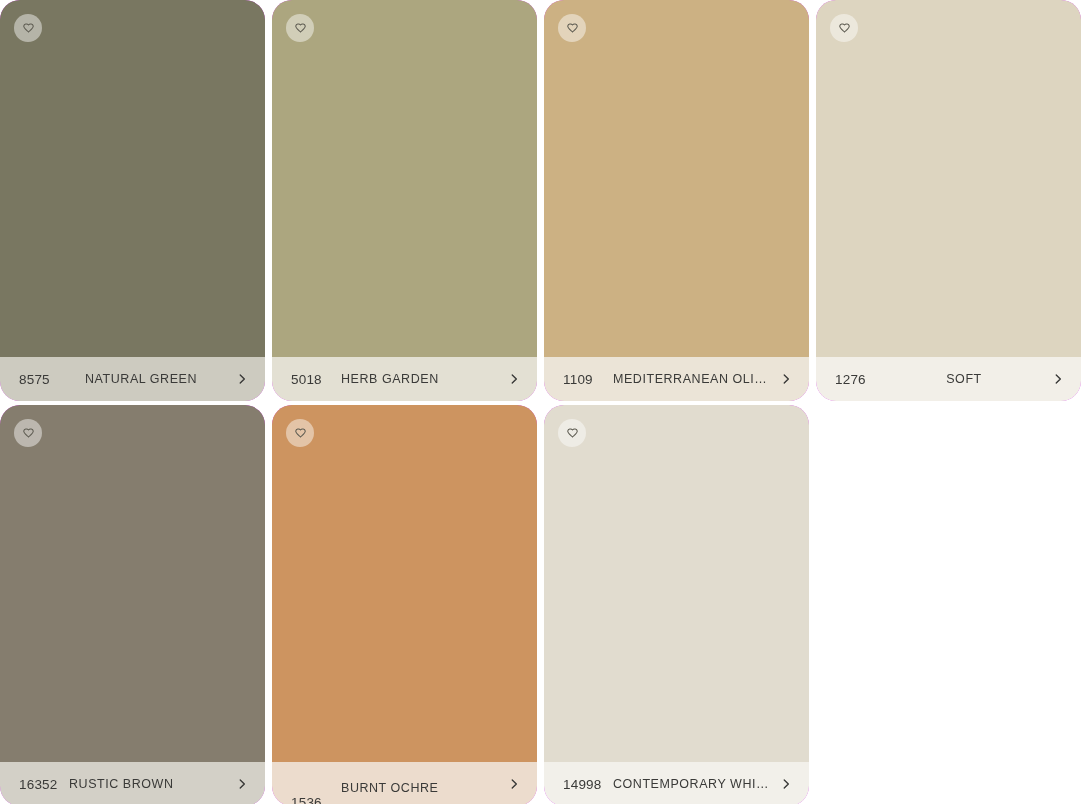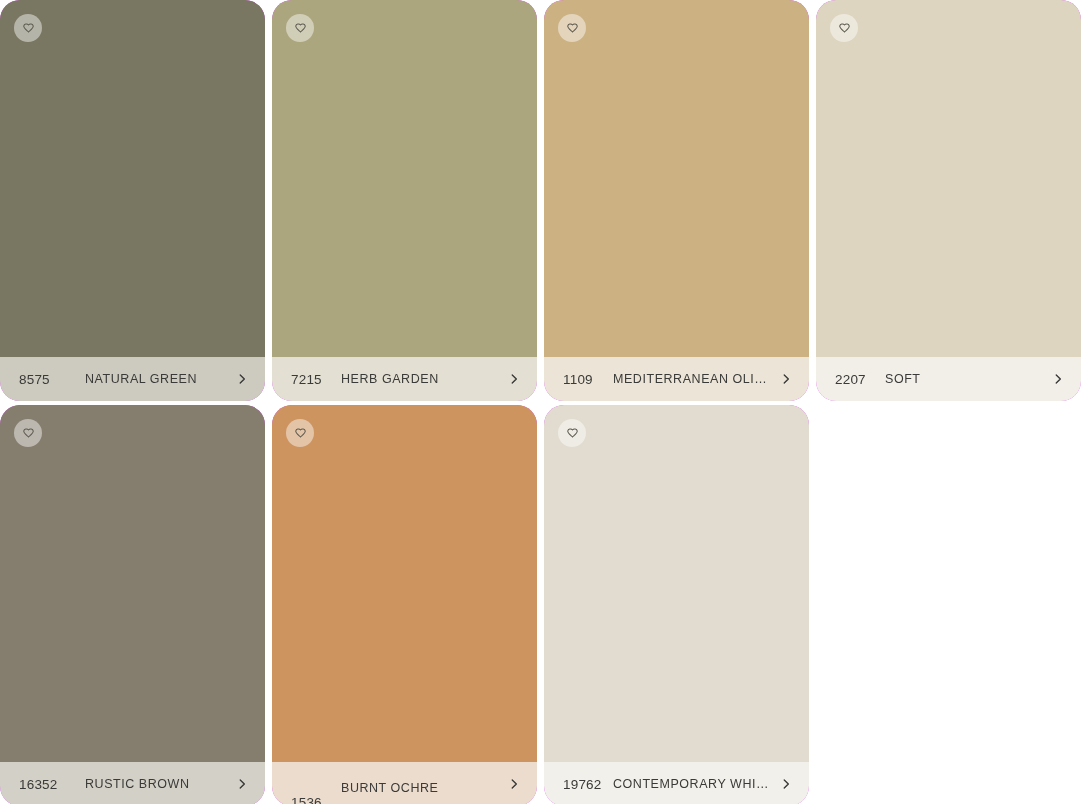--- a/index.html
+++ b/index.html
@@ -145,21 +145,21 @@
       <div class="swatch-color" style="background: rgb(172, 166, 127);">
         <button class="fav-button" aria-label="Add to favorites">
           <span class="heart-icon">
             <svg viewBox="0 0 24 24" fill="none" stroke="#5e5c52" stroke-width="2" stroke-linecap="round" stroke-linejoin="round">
               <path d="M20.8 7.6a5 5 0 0 0-8.8-2.1A5 5 0 0 0 3.2 7.6c0 4.3 5.2 7.6 8.8 10.9 3.6-3.3 8.8-6.6 8.8-10.9z"></path>
             </svg>
           </span>
         </button>
       </div>
       <div class="swatch-label" style="background: rgb(227, 224, 211);">
-        <span class="swatch-code" style="color: rgb(58, 58, 56);">7215</span>
+        <span class="swatch-code" style="color: rgb(58, 58, 56);">5018</span>
         <span class="swatch-name" style="color: rgb(58, 58, 56);">HERB GARDEN</span>
         <span class="chevron-icon" aria-label="View details">
           <svg viewBox="0 0 24 24" fill="none" stroke="#3a3a38" stroke-width="2.4" stroke-linecap="round" stroke-linejoin="round">
             <polyline points="9 5 16 12 9 19"></polyline>
           </svg>
         </span>
       </div>
     </div>
     <div class="swatch-card">
       <div class="swatch-color" style="background: rgb(204, 177, 131);">
@@ -185,42 +185,42 @@
       <div class="swatch-color" style="background: rgb(221, 213, 192);">
         <button class="fav-button" aria-label="Add to favorites">
           <span class="heart-icon">
             <svg viewBox="0 0 24 24" fill="none" stroke="#5e5c52" stroke-width="2" stroke-linecap="round" stroke-linejoin="round">
               <path d="M20.8 7.6a5 5 0 0 0-8.8-2.1A5 5 0 0 0 3.2 7.6c0 4.3 5.2 7.6 8.8 10.9 3.6-3.3 8.8-6.6 8.8-10.9z"></path>
             </svg>
           </span>
         </button>
       </div>
       <div class="swatch-label" style="background: rgb(242, 239, 232);">
-        <span class="swatch-code" style="color: rgb(58, 58, 56);">2207</span>
-        <span class="swatch-name" style="color: rgb(58, 58, 56);">SOFT</span>
+        <span class="swatch-code" style="color: rgb(58, 58, 56);">1276</span>
+        <span class="swatch-name" style="color: rgb(58, 58, 56); text-align: center;">SOFT</span>
         <span class="chevron-icon" aria-label="View details">
           <svg viewBox="0 0 24 24" fill="none" stroke="#3a3a38" stroke-width="2.4" stroke-linecap="round" stroke-linejoin="round">
             <polyline points="9 5 16 12 9 19"></polyline>
           </svg>
         </span>
       </div>
     </div>
     <div class="swatch-card">
       <div class="swatch-color" style="background: rgb(133, 125, 110);">
         <button class="fav-button" aria-label="Add to favorites">
           <span class="heart-icon">
             <svg viewBox="0 0 24 24" fill="none" stroke="#5e5c52" stroke-width="2" stroke-linecap="round" stroke-linejoin="round">
               <path d="M20.8 7.6a5 5 0 0 0-8.8-2.1A5 5 0 0 0 3.2 7.6c0 4.3 5.2 7.6 8.8 10.9 3.6-3.3 8.8-6.6 8.8-10.9z"></path>
             </svg>
           </span>
         </button>
       </div>
       <div class="swatch-label" style="background: rgb(211, 208, 199);">
         <span class="swatch-code" style="color: rgb(58, 58, 56);">16352</span>
-        <span class="swatch-name" style="color: rgb(58, 58, 56); margin-left: 16px;">RUSTIC BROWN</span>
+        <span class="swatch-name" style="color: rgb(58, 58, 56);">RUSTIC BROWN</span>
         <span class="chevron-icon" aria-label="View details">
           <svg viewBox="0 0 24 24" fill="none" stroke="#3a3a38" stroke-width="2.4" stroke-linecap="round" stroke-linejoin="round">
             <polyline points="9 5 16 12 9 19"></polyline>
           </svg>
         </span>
       </div>
     </div>
     <div class="swatch-card">
       <div class="swatch-color" style="background: rgb(205, 148, 96);">
         <button class="fav-button" aria-label="Add to favorites">
@@ -245,21 +245,21 @@
       <div class="swatch-color" style="background: rgb(225, 220, 207);">
         <button class="fav-button" aria-label="Add to favorites">
           <span class="heart-icon">
             <svg viewBox="0 0 24 24" fill="none" stroke="#5e5c52" stroke-width="2" stroke-linecap="round" stroke-linejoin="round">
               <path d="M20.8 7.6a5 5 0 0 0-8.8-2.1A5 5 0 0 0 3.2 7.6c0 4.3 5.2 7.6 8.8 10.9 3.6-3.3 8.8-6.6 8.8-10.9z"></path>
             </svg>
           </span>
         </button>
       </div>
       <div class="swatch-label" style="background: rgb(242, 240, 234);">
-        <span class="swatch-code" style="color: rgb(58, 58, 56);">19762</span>
+        <span class="swatch-code" style="color: rgb(58, 58, 56);">14998</span>
         <span class="swatch-name" style="color: rgb(58, 58, 56);">CONTEMPORARY WHITE</span>
         <span class="chevron-icon" aria-label="View details">
           <svg viewBox="0 0 24 24" fill="none" stroke="#3a3a38" stroke-width="2.4" stroke-linecap="round" stroke-linejoin="round">
             <polyline points="9 5 16 12 9 19"></polyline>
           </svg>
         </span>
       </div>
     </div>
     <div class="card-empty"></div>
   </div>

